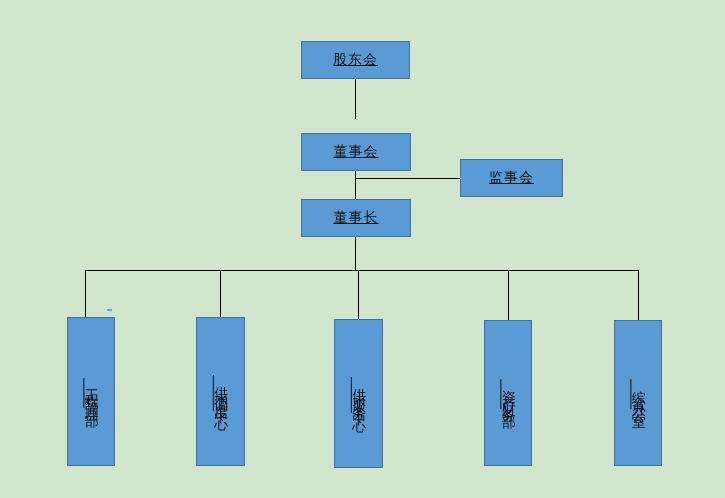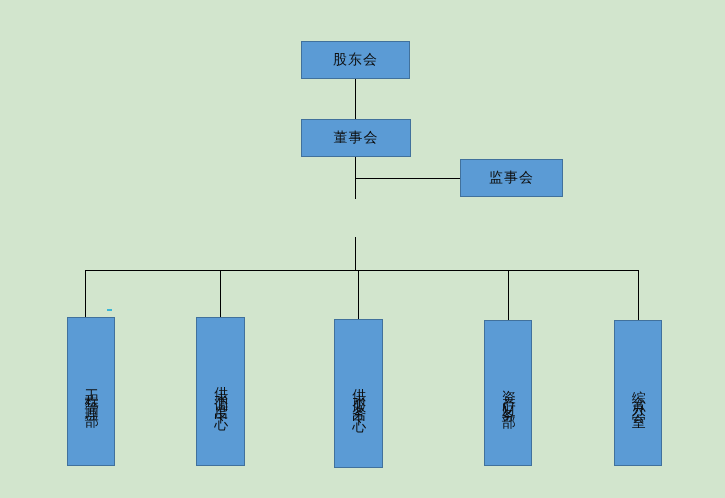--- a/index.html
+++ b/index.html
@@ -24,20 +24,21 @@
     background: #5b9bd5;
     border: 1px solid #41719c;
     box-sizing: border-box;
     display: flex;
     align-items: center;
     justify-content: center;
     color: #0d0d0d;
     font-size: 14px;
     letter-spacing: 1px;
     line-height: 1.05;
+    text-decoration: underline;
   }
   .node.vertical {
     writing-mode: vertical-rl;
     text-orientation: upright;
     letter-spacing: 6px;
     font-size: 14px;
     padding-top: 2px;
   }
   .connector {
     position: absolute;
@@ -68,24 +69,25 @@
   <div class="connector v" style="left:85px; top:270px; height:47px;"></div>
   <div class="connector v" style="left:220px; top:270px; height:47px;"></div>
   <div class="connector v" style="left:358px; top:270px; height:49px;"></div>
   <div class="connector v" style="left:508px; top:270px; height:50px;"></div>
   <div class="connector v" style="left:638px; top:270px; height:50px;"></div>
 
   <div class="artifact" style="left:107px; top:309px; width:5px; height:2px;"></div>
 
   <div class="node" style="left:301px; top:41px; width:109px; height:38px;">股东会</div>
 
-  <div class="node" style="left:301px; top:119px; width:110px; height:38px;">董事会</div>
+  <div class="node" style="left:301px; top:133px; width:110px; height:38px;">董事会</div>
 
   <div class="node" style="left:460px; top:159px; width:103px; height:38px;text-align:right;">监事会</div>
 
+  <div class="node" style="left:301px; top:199px; width:110px; height:38px;">董事长</div>
 
   <div class="node vertical" style="left:67px; top:317px; width:48px; height:149px;">工程管理部</div>
 
   <div class="node vertical" style="left:196px; top:317px; width:49px; height:149px;">供水调度中心</div>
 
   <div class="node vertical" style="left:334px; top:319px; width:49px; height:149px;">供水服务中心</div>
 
   <div class="node vertical" style="left:484px; top:320px; width:48px; height:146px;">资产财务部</div>
 
   <div class="node vertical" style="left:614px; top:320px; width:48px; height:146px;">综合办公室</div>

